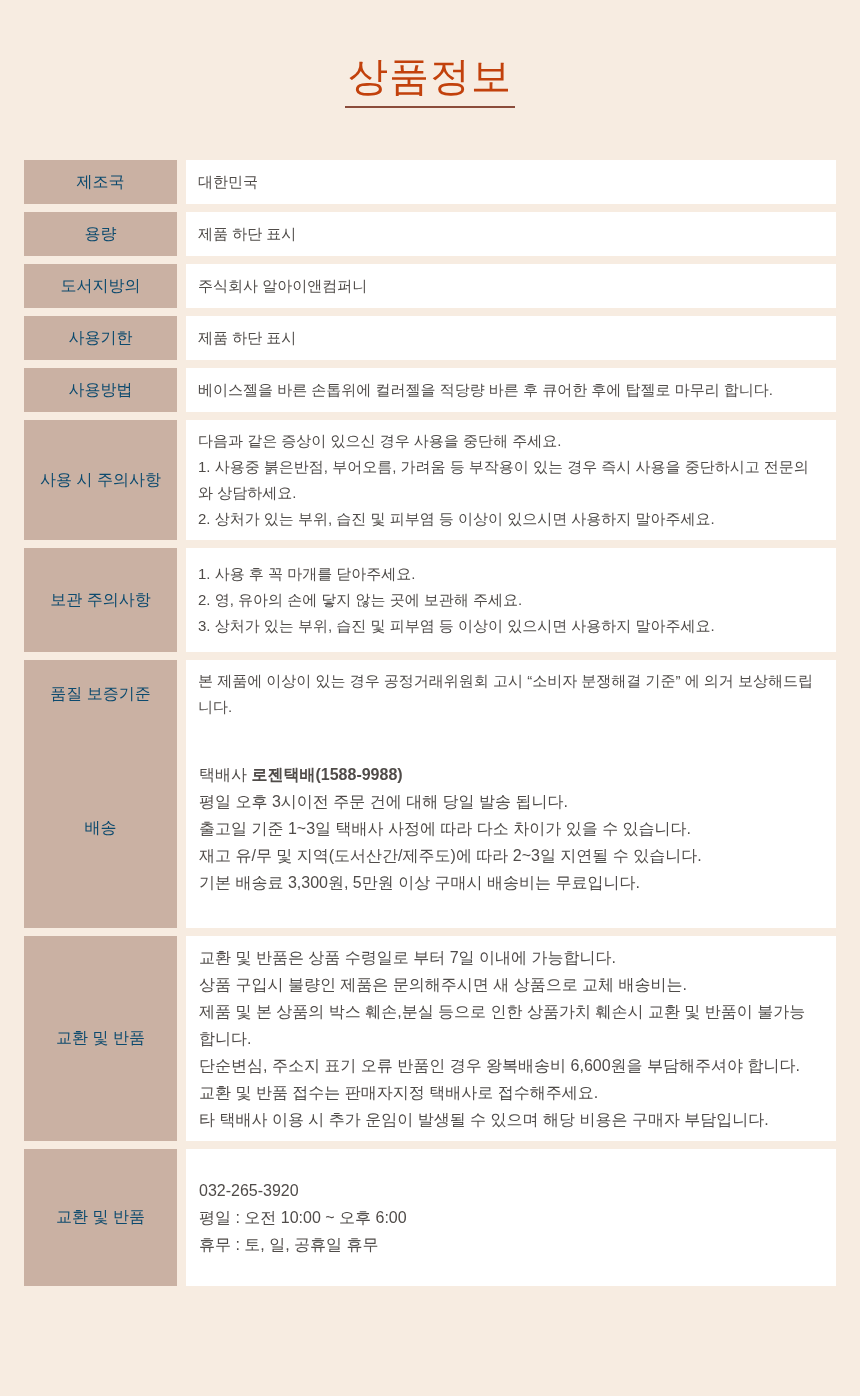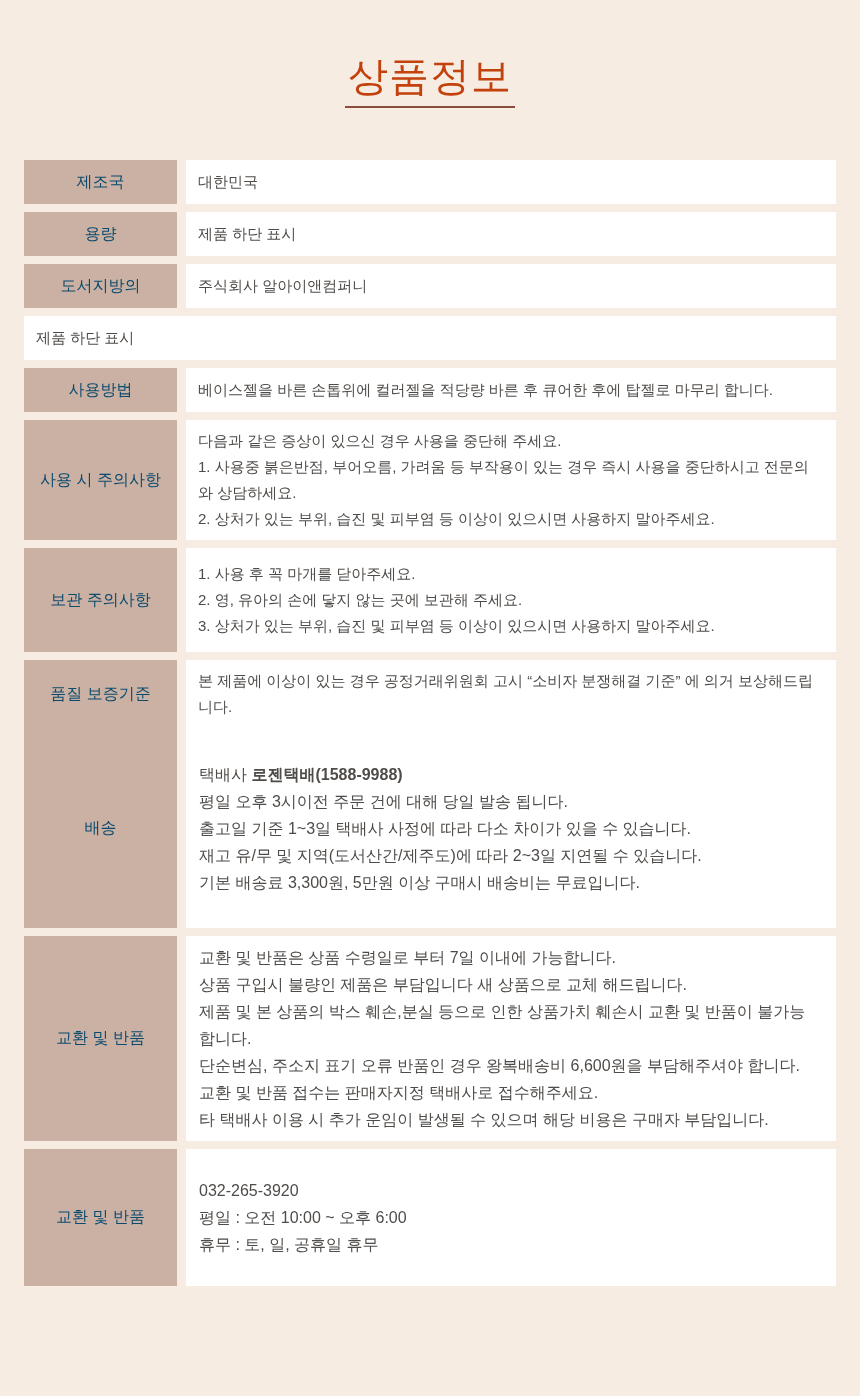--- a/index.html
+++ b/index.html
@@ -97,20 +97,21 @@
     </div>
 
     <div class="row h44">
       <div class="cell-label">도서지방의</div>
       <div class="cell-value">
         <div class="line">주식회사 알아이앤컴퍼니</div>
       </div>
     </div>
 
     <div class="row h44">
+      <div class="cell-label">사용기한</div>
       <div class="cell-value">
         <div class="line">제품 하단 표시</div>
       </div>
     </div>
 
     <div class="row h44">
       <div class="cell-label">사용방법</div>
       <div class="cell-value">
         <div class="line">베이스젤을 바른 손톱위에 컬러젤을 적당량 바른 후 큐어한 후에 탑젤로 마무리 합니다.</div>
       </div>
@@ -154,21 +155,21 @@
         <div class="line">출고일 기준 1~3일 택배사 사정에 따라 다소 차이가 있을 수 있습니다.</div>
         <div class="line">재고 유/무 및 지역(도서산간/제주도)에 따라 2~3일 지연될 수 있습니다.</div>
         <div class="line">기본 배송료 3,300원, 5만원 이상 구매시 배송비는 무료입니다.</div>
       </div>
     </div>
 
     <div class="row h180">
       <div class="cell-label">교환 및 반품</div>
       <div class="cell-value">
         <div class="line">교환 및 반품은 상품 수령일로 부터 7일 이내에 가능합니다.</div>
-        <div class="line">상품 구입시 불량인 제품은 부담입니다 새 상품으로 교체 해드립니다.</div>
+        <div class="line">상품 구입시 불량인 제품은 문의해주시면 새 상품으로 교체 배송비는.</div>
         <div class="line">제품 및 본 상품의 박스 훼손,분실 등으로 인한 상품가치 훼손시 교환 및 반품이 불가능합니다.</div>
         <div class="line">단순변심, 주소지 표기 오류 반품인 경우 왕복배송비 6,600원을 부담해주셔야 합니다.</div>
         <div class="line">교환 및 반품 접수는 판매자지정 택배사로 접수해주세요.</div>
         <div class="line">타 택배사 이용 시 추가 운임이 발생될 수 있으며 해당 비용은 구매자 부담입니다.</div>
       </div>
     </div>
 
     <div class="row h137">
       <div class="cell-label">교환 및 반품</div>
       <div class="cell-value">

